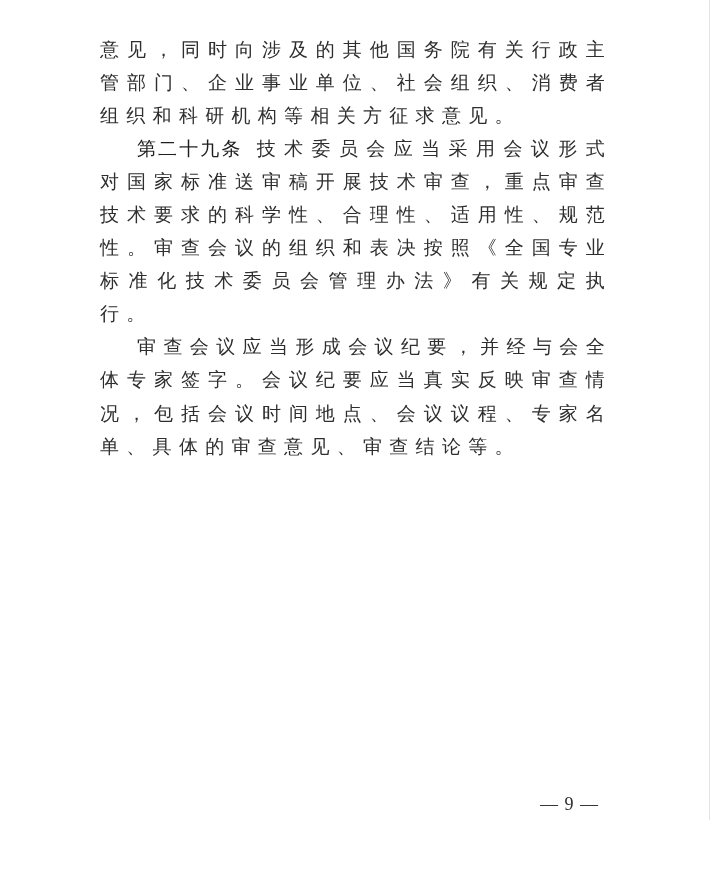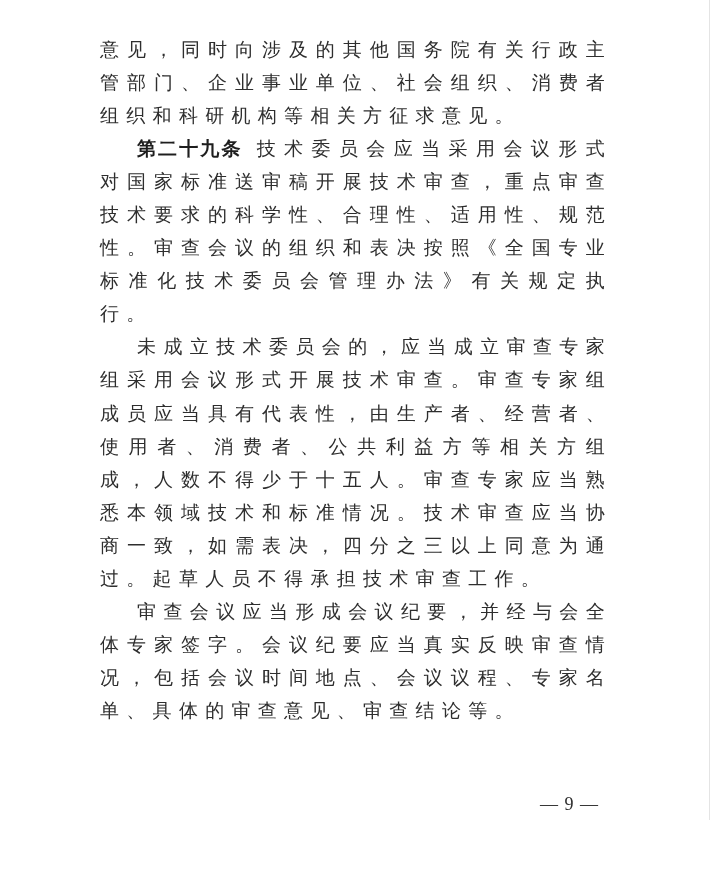--- a/index.html
+++ b/index.html
@@ -37,21 +37,21 @@
     }
     .para {
       margin: 0;
       padding: 0;
     }
     .indent {
       text-indent: 37px;
     }
     .article-head {
       font-family: "DejaVu Sans", "Liberation Sans", sans-serif;
-      font-weight: bold;
+      font-weight: normal;
       letter-spacing: 1px;
       color: #1e1e1e;
       margin-right: 14px;
     }
     .page-number {
       position: absolute;
       left: 540px;
       top: 794px;
       font-family: "Liberation Serif", "DejaVu Serif", serif;
       font-size: 18px;
@@ -69,23 +69,20 @@
     <p class="para">
       <span>意见，同时向涉及的其他国务院有关行政主管部门、企业事业单位、社会组织、消费者组织和科研机构等相关方征求意见。</span>
     </p>
 
 
 
     <p class="para indent">
       <span class="article-head">第二十九条</span><span>技术委员会应当采用会议形式对国家标准送审稿开展技术审查，重点审查技术要求的科学性、合理性、适用性、规范性。审查会议的组织和表决按照《全国专业标准化技术委员会管理办法》有关规定执行。</span>
     </p>
 
-    <p class="para indent">
-      <span>未成立技术委员会的，应当成立审查专家组采用会议形式开展技术审查。审查专家组成员应当具有代表性，由生产者、经营者、使用者、消费者、公共利益方等相关方组成，人数不得少于十五人。审查专家应当熟悉本领域技术和标准情况。技术审查应当协商一致，如需表决，四分之三以上同意为通过。起草人员不得承担技术审查工作。</span>
-    </p>
 
     <p class="para indent">
       <span>审查会议应当形成会议纪要，并经与会全体专家签字。会议纪要应当真实反映审查情况，包括会议时间地点、会议议程、专家名单、具体的审查意见、审查结论等。</span>
     </p>
 
   </div>
 
   <div class="page-number">— 9 —</div>
 </div>
 

